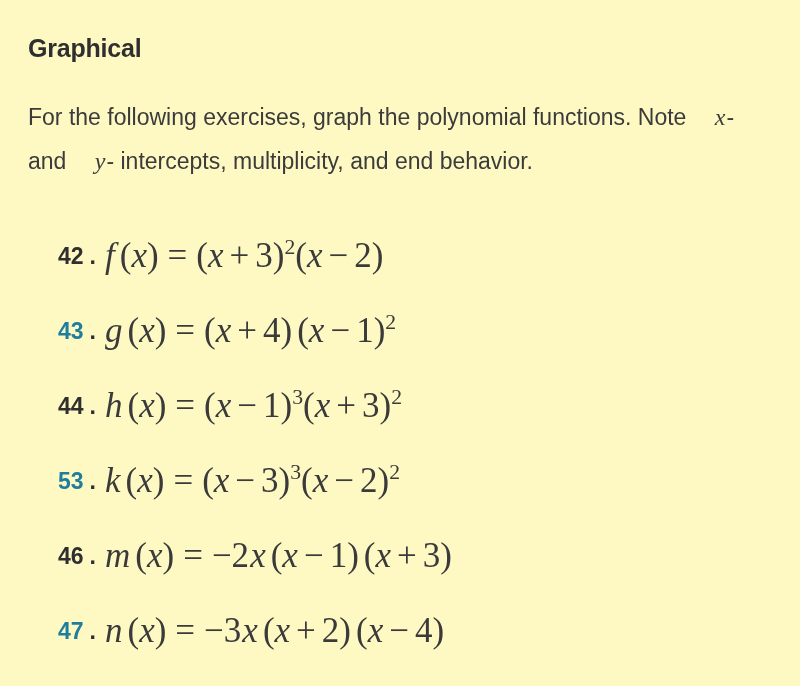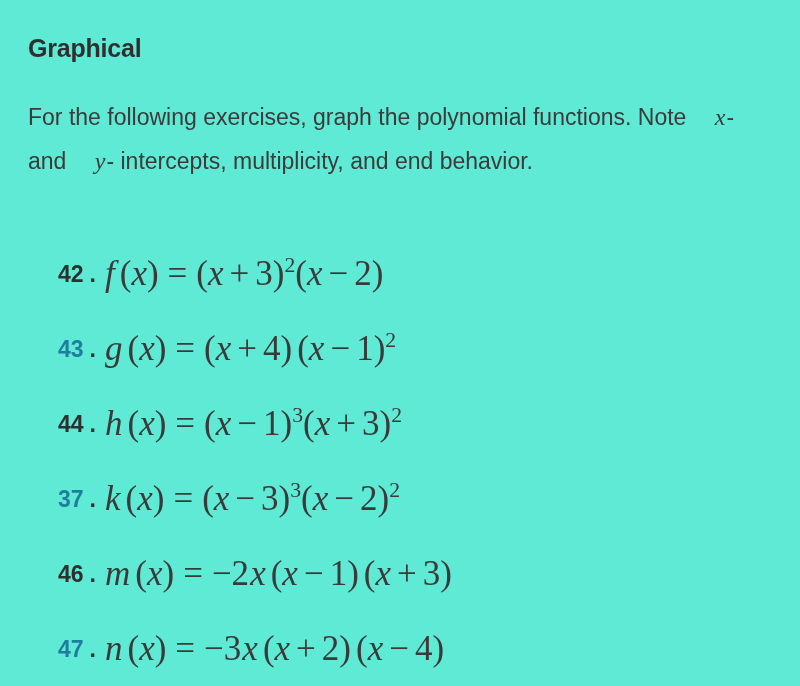--- a/index.html
+++ b/index.html
@@ -13,21 +13,21 @@
     overflow: hidden;
     font-family: "Liberation Sans", sans-serif;
     color: #333333;
     -webkit-font-smoothing: antialiased;
   }
 
   .page {
     position: relative;
     width: 800px;
     height: 686px;
-    background: #5eead4;
+    background: #fef9c3;
     box-sizing: border-box;
     padding: 0;
   }
 
   
   .section-heading {
     position: absolute;
     left: 28px;
     top: 12px;
     font-family: "Liberation Sans", sans-serif;
@@ -67,21 +67,21 @@
   .exercise-list {
     position: absolute;
     left: 0;
     top: 218px;
     width: 800px;
   }
   .exercise-row {
     position: relative;
     height: 75px;
     display: flex;
-    align-items: flex-end;
+    align-items: center;
     padding-left: 58px;
     box-sizing: border-box;
   }
   .ex-num {
     font-family: "Liberation Sans", sans-serif;
     font-size: 23px;
     font-weight: bold;
     color: #2f2f2f;
     line-height: 38px;
     white-space: nowrap;
@@ -171,21 +171,21 @@
       <span class="ex-math"><i>g</i><span class="gap"></span><span class="paren">(</span><i>x</i><span class="paren">)</span><span class="eq">=</span><span class="paren">(</span><i>x</i><span class="op">+</span><span class="num">4</span><span class="paren">)</span><sup></sup><span class="gap"></span><span class="paren">(</span><i>x</i><span class="op">−</span><span class="num">1</span><span class="paren">)</span><sup>2</sup></span>
     </div>
 
     <div class="exercise-row">
       <span class="ex-num">44</span>
       <span class="ex-dot">.</span>
       <span class="ex-math"><i>h</i><span class="gap"></span><span class="paren">(</span><i>x</i><span class="paren">)</span><span class="eq">=</span><span class="paren">(</span><i>x</i><span class="op">−</span><span class="num">1</span><span class="paren">)</span><sup>3</sup><span class="paren">(</span><i>x</i><span class="op">+</span><span class="num">3</span><span class="paren">)</span><sup>2</sup></span>
     </div>
 
     <div class="exercise-row">
-      <span class="ex-num link">37</span>
+      <span class="ex-num link">53</span>
       <span class="ex-dot">.</span>
       <span class="ex-math"><i>k</i><span class="gap"></span><span class="paren">(</span><i>x</i><span class="paren">)</span><span class="eq">=</span><span class="paren">(</span><i>x</i><span class="op">−</span><span class="num">3</span><span class="paren">)</span><sup>3</sup><span class="paren">(</span><i>x</i><span class="op">−</span><span class="num">2</span><span class="paren">)</span><sup>2</sup></span>
     </div>
 
     <div class="exercise-row">
       <span class="ex-num">46</span>
       <span class="ex-dot">.</span>
       <span class="ex-math"><i>m</i><span class="gap"></span><span class="paren">(</span><i>x</i><span class="paren">)</span><span class="eq">=</span><span class="neg">−2</span><i>x</i><span class="gap"></span><span class="paren">(</span><i>x</i><span class="op">−</span><span class="num">1</span><span class="paren">)</span><sup></sup><span class="gap"></span><span class="paren">(</span><i>x</i><span class="op">+</span><span class="num">3</span><span class="paren">)</span><sup></sup></span>
     </div>
 

